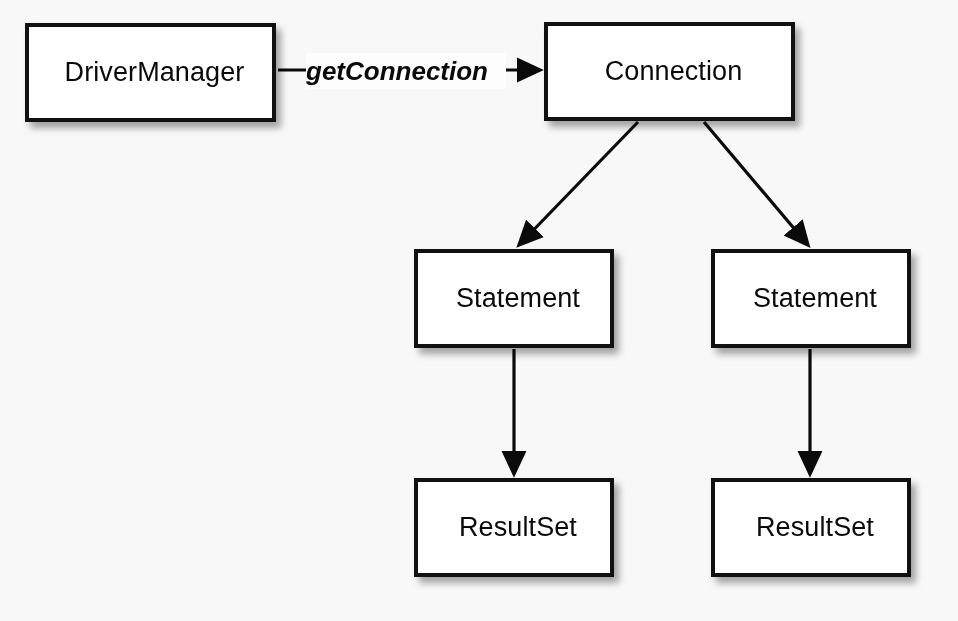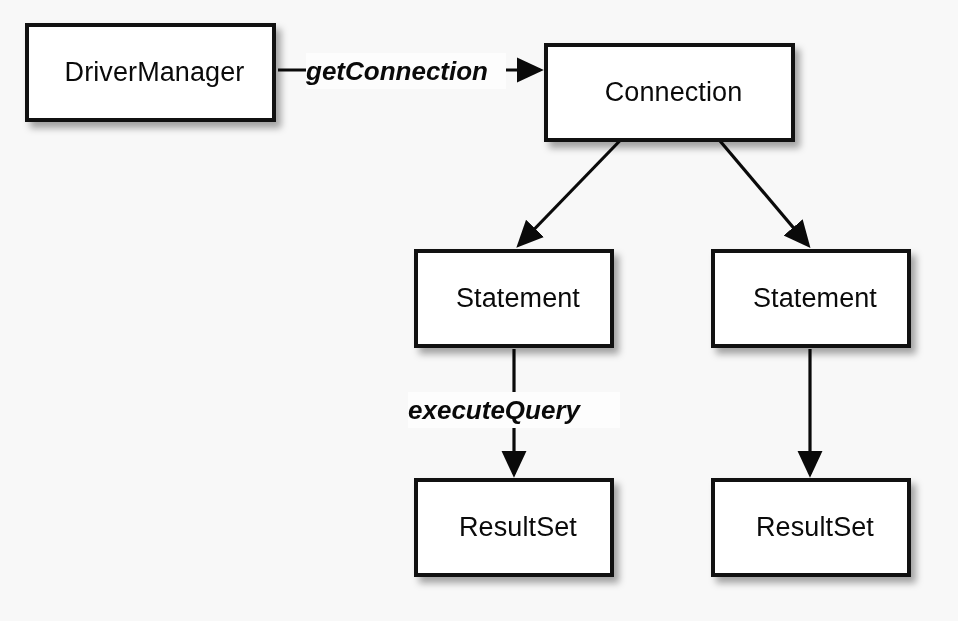--- a/index.html
+++ b/index.html
@@ -87,29 +87,26 @@
     <line x1="514" y1="349" x2="514" y2="474" stroke="#0a0a0a" stroke-width="3.2" marker-end="url(#arrowhead)"></line>
 
     <line x1="810" y1="349" x2="810" y2="474" stroke="#0a0a0a" stroke-width="3.2" marker-end="url(#arrowhead)"></line>
   </svg>
 
   <div class="edge-label" style="left:306px; top:53px; width:200px; height:36px;">
     <span class="edge-label-text">getConnection</span>
   </div>
 
 
-  <div class="edge-label" style="left:408px; top:392px; width:212px; height:36px;">
-    <span class="edge-label-text">executeQuery</span>
-  </div>
 
   <div class="node-box" style="left:25px; top:23px; width:251px; height:99px;">
     <span class="node-label">DriverManager</span>
   </div>
 
-  <div class="node-box" style="left:544px; top:22px; width:251px; height:99px;margin-top:21px;">
+  <div class="node-box" style="left:544px; top:22px; width:251px; height:99px;">
     <span class="node-label">Connection</span>
   </div>
 
   <div class="node-box" style="left:414px; top:249px; width:200px; height:99px;">
     <span class="node-label">Statement</span>
   </div>
 
   <div class="node-box" style="left:711px; top:249px; width:200px; height:99px;">
     <span class="node-label">Statement</span>
   </div>

